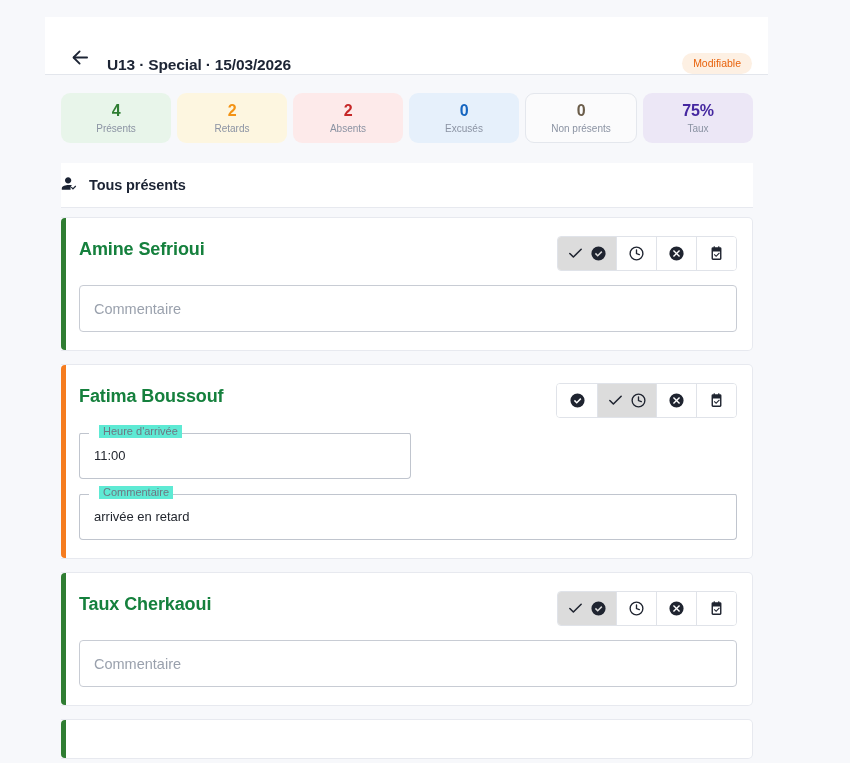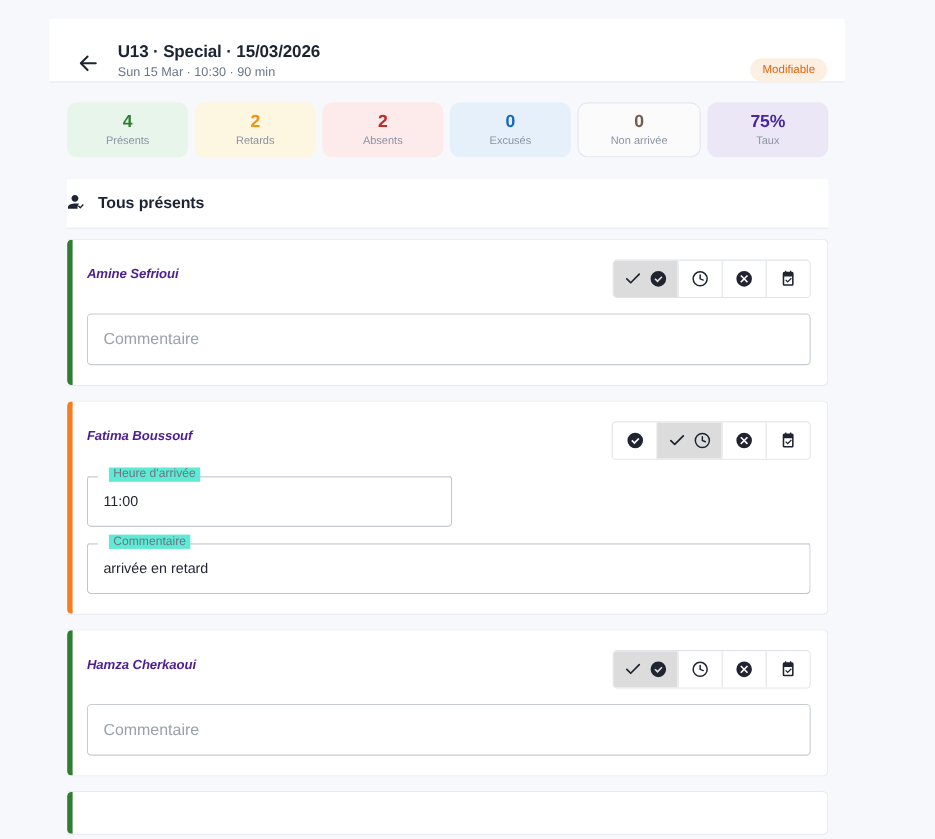--- a/index.html
+++ b/index.html
@@ -146,27 +146,26 @@
     width: 5px;
     border-radius: 4px 0 0 4px;
   }
   .card-head {
     display: flex;
     align-items: flex-start;
     justify-content: space-between;
     min-height: 22px;
   }
   .player-name {
-    font-size: 12px;
+    font-size: 18px;
     font-weight: bold;
-    color: #4c1d95;
+    color: #15803d;
     letter-spacing: -0.1px;
     line-height: 18px;
     padding-top: 4px;
-    font-style: italic;
   }
 
   
   .btn-group {
     display: flex;
     border: 1px solid #e0e3e9;
     border-radius: 4px;
     overflow: hidden;
     background: #ffffff;
     flex: 0 0 auto;
@@ -263,21 +262,20 @@
     <button class="back-btn">
       <span>
         <svg width="21" height="21" viewBox="0 0 24 24" fill="none" stroke="#1c2434" stroke-width="2.1" stroke-linecap="round" stroke-linejoin="round">
           <line x1="19.5" y1="12" x2="4.5" y2="12"></line>
           <polyline points="11,5 4,12 11,19"></polyline>
         </svg>
       </span>
     </button>
     <div class="header-texts">
       <div class="header-title">U13 · Special · 15/03/2026</div>
-      <div class="header-sub">Sun 15 Mar · 10:30 · 90 min</div>
     </div>
     <div class="badge" style="background: rgb(253, 240, 227); color: rgb(232, 98, 12);">Modifiable</div>
   </div>
 
   <div class="stats">
     <div class="stat" style="background: rgb(232, 245, 234);">
       <div class="stat-value" style="color: rgb(46, 125, 50);">4</div>
       <div class="stat-label">Présents</div>
     </div>
     <div class="stat" style="background: rgb(253, 246, 224);">
@@ -287,21 +285,21 @@
     <div class="stat" style="background: rgb(253, 234, 234);">
       <div class="stat-value" style="color: rgb(198, 40, 40);">2</div>
       <div class="stat-label">Absents</div>
     </div>
     <div class="stat" style="background: rgb(230, 240, 251);">
       <div class="stat-value" style="color: rgb(21, 101, 192);">0</div>
       <div class="stat-label">Excusés</div>
     </div>
     <div class="stat plain" style="background: rgb(251, 251, 252);">
       <div class="stat-value" style="color: rgb(107, 93, 74);">0</div>
-      <div class="stat-label">Non arrivée</div>
+      <div class="stat-label">Non présents</div>
     </div>
     <div class="stat" style="background: rgb(236, 231, 246);">
       <div class="stat-value" style="color: rgb(69, 39, 160);">75%</div>
       <div class="stat-label">Taux</div>
     </div>
   </div>
 
   <div class="all-present">
     <div class="all-present-inner">
       <span>
@@ -429,21 +427,21 @@
           <span class="field-value">arrivée en retard</span>
         </div>
         <span class="float-label">Commentaire</span>
       </div>
       <div class="spacer-bottom"></div>
     </div>
 
     <div class="card">
       <div class="accent" style="background: rgb(47, 125, 50);"></div>
       <div class="card-head">
-        <div class="player-name">Hamza Cherkaoui</div>
+        <div class="player-name">Taux Cherkaoui</div>
         <div class="btn-group">
           <button class="tbtn selected">
             <span>
               <svg width="17" height="17" viewBox="0 0 24 24" fill="none" stroke="#1f2430" stroke-width="2.2" stroke-linecap="round" stroke-linejoin="round">
                   <polyline points="20,6 9,17 4,12"></polyline>
                 </svg>
             </span>
             <span>
               <svg width="17" height="17" viewBox="0 0 24 24" fill="#1f2430">
                   <path d="M12 2a10 10 0 100 20 10 10 0 000-20zm-1.1 14.6l-4-4 1.5-1.5 2.5 2.5 5-5 1.5 1.5z"></path>

